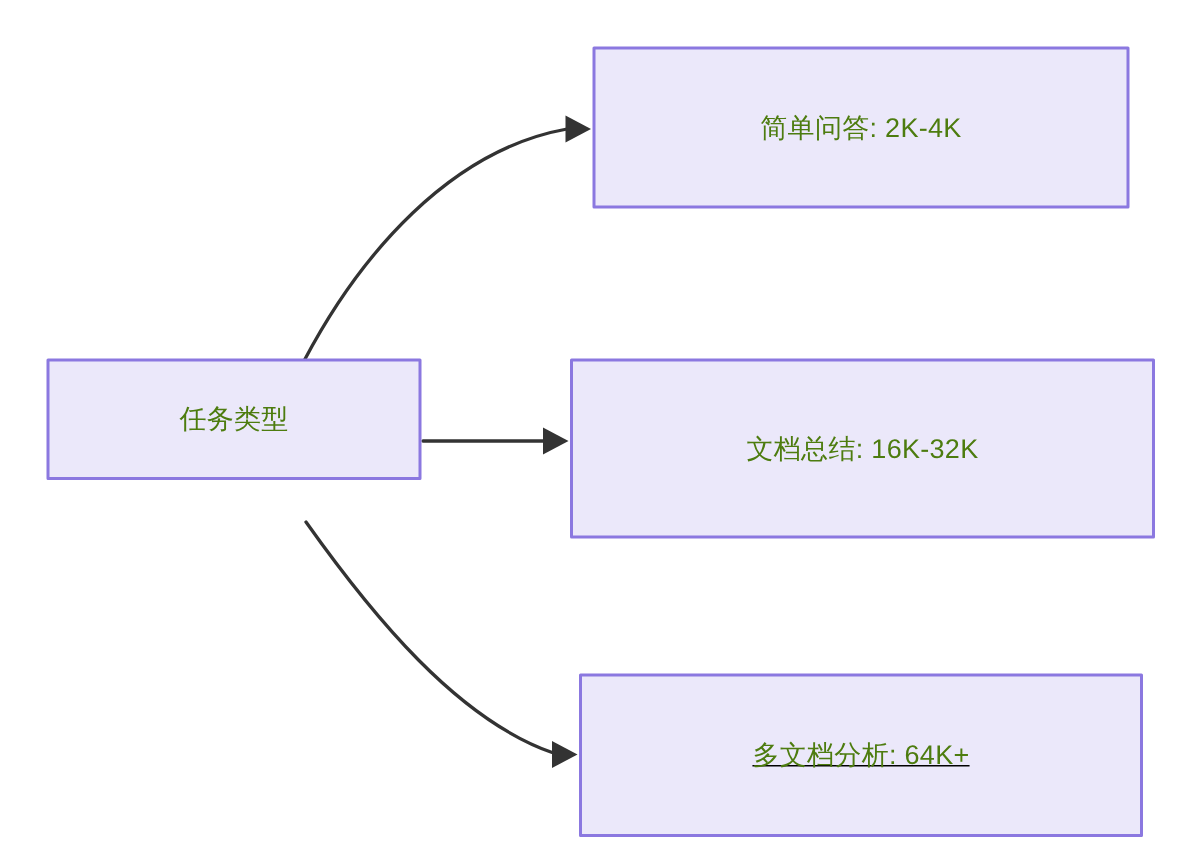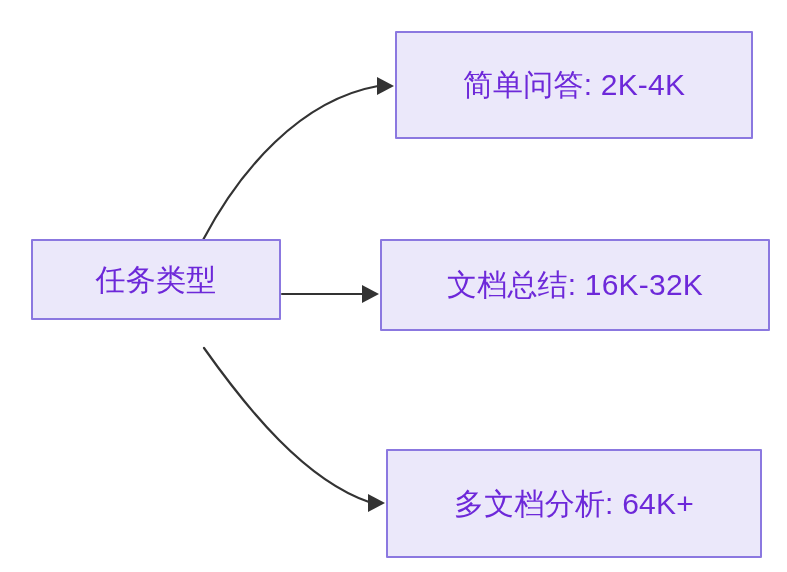--- a/index.html
+++ b/index.html
@@ -39,34 +39,34 @@
     background: #ebe8fa;
     border: 2px solid #8b78e0;
     border-radius: 1px;
     display: flex;
     align-items: center;
     justify-content: center;
     text-align: center;
   }
 
   .flow-node .node-label {
-    color: #6d28d9;
-    font-size: 30px;
+    color: #4d7c0f;
+    font-size: 18px;
     line-height: 1.25;
     letter-spacing: 0.2px;
     white-space: nowrap;
     font-family: "Liberation Sans", "DejaVu Sans", sans-serif;
     text-align: right;
   }
 
   
   #node-source      { left: 31px;  top: 239px; width: 250px; height: 81px; }
   #node-target-1    { left: 395px; top: 31px;  width: 358px; height: 108px; }
-  #node-target-2    { left: 380px; top: 239px; width: 390px; height: 92px; }
-  #node-target-3    { left: 386px; top: 449px; width: 376px; height: 109px; }
+  #node-target-2    { left: 380px; top: 239px; width: 390px; height: 120px; }
+  #node-target-3    { left: 386px; top: 449px; width: 376px; height: 109px; text-decoration: underline; }
 
   .edge-path {
     fill: none;
     stroke: #333333;
     stroke-width: 2.2px;
     stroke-linecap: round;
   }
   .edge-arrowhead {
     fill: #333333;
     stroke: none;

